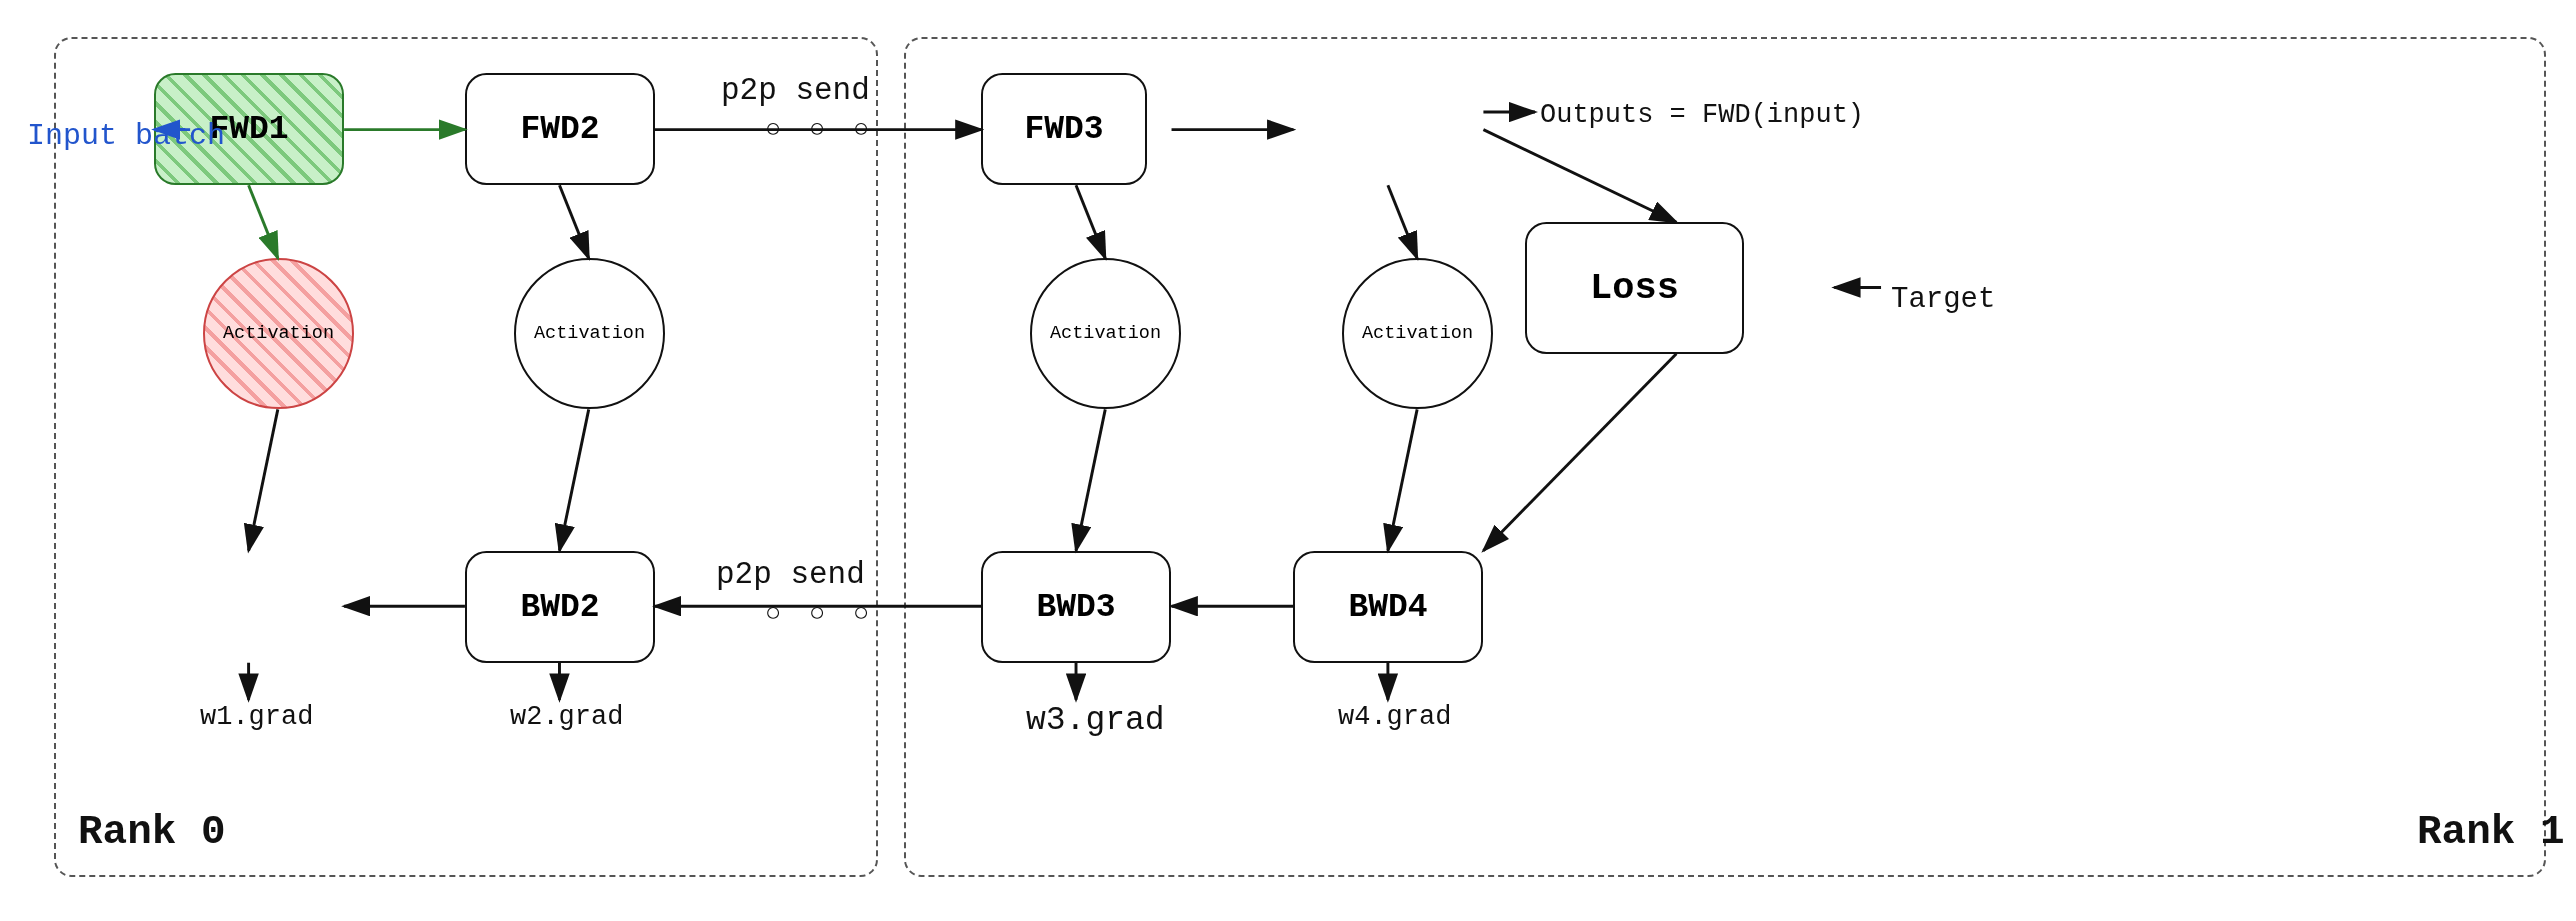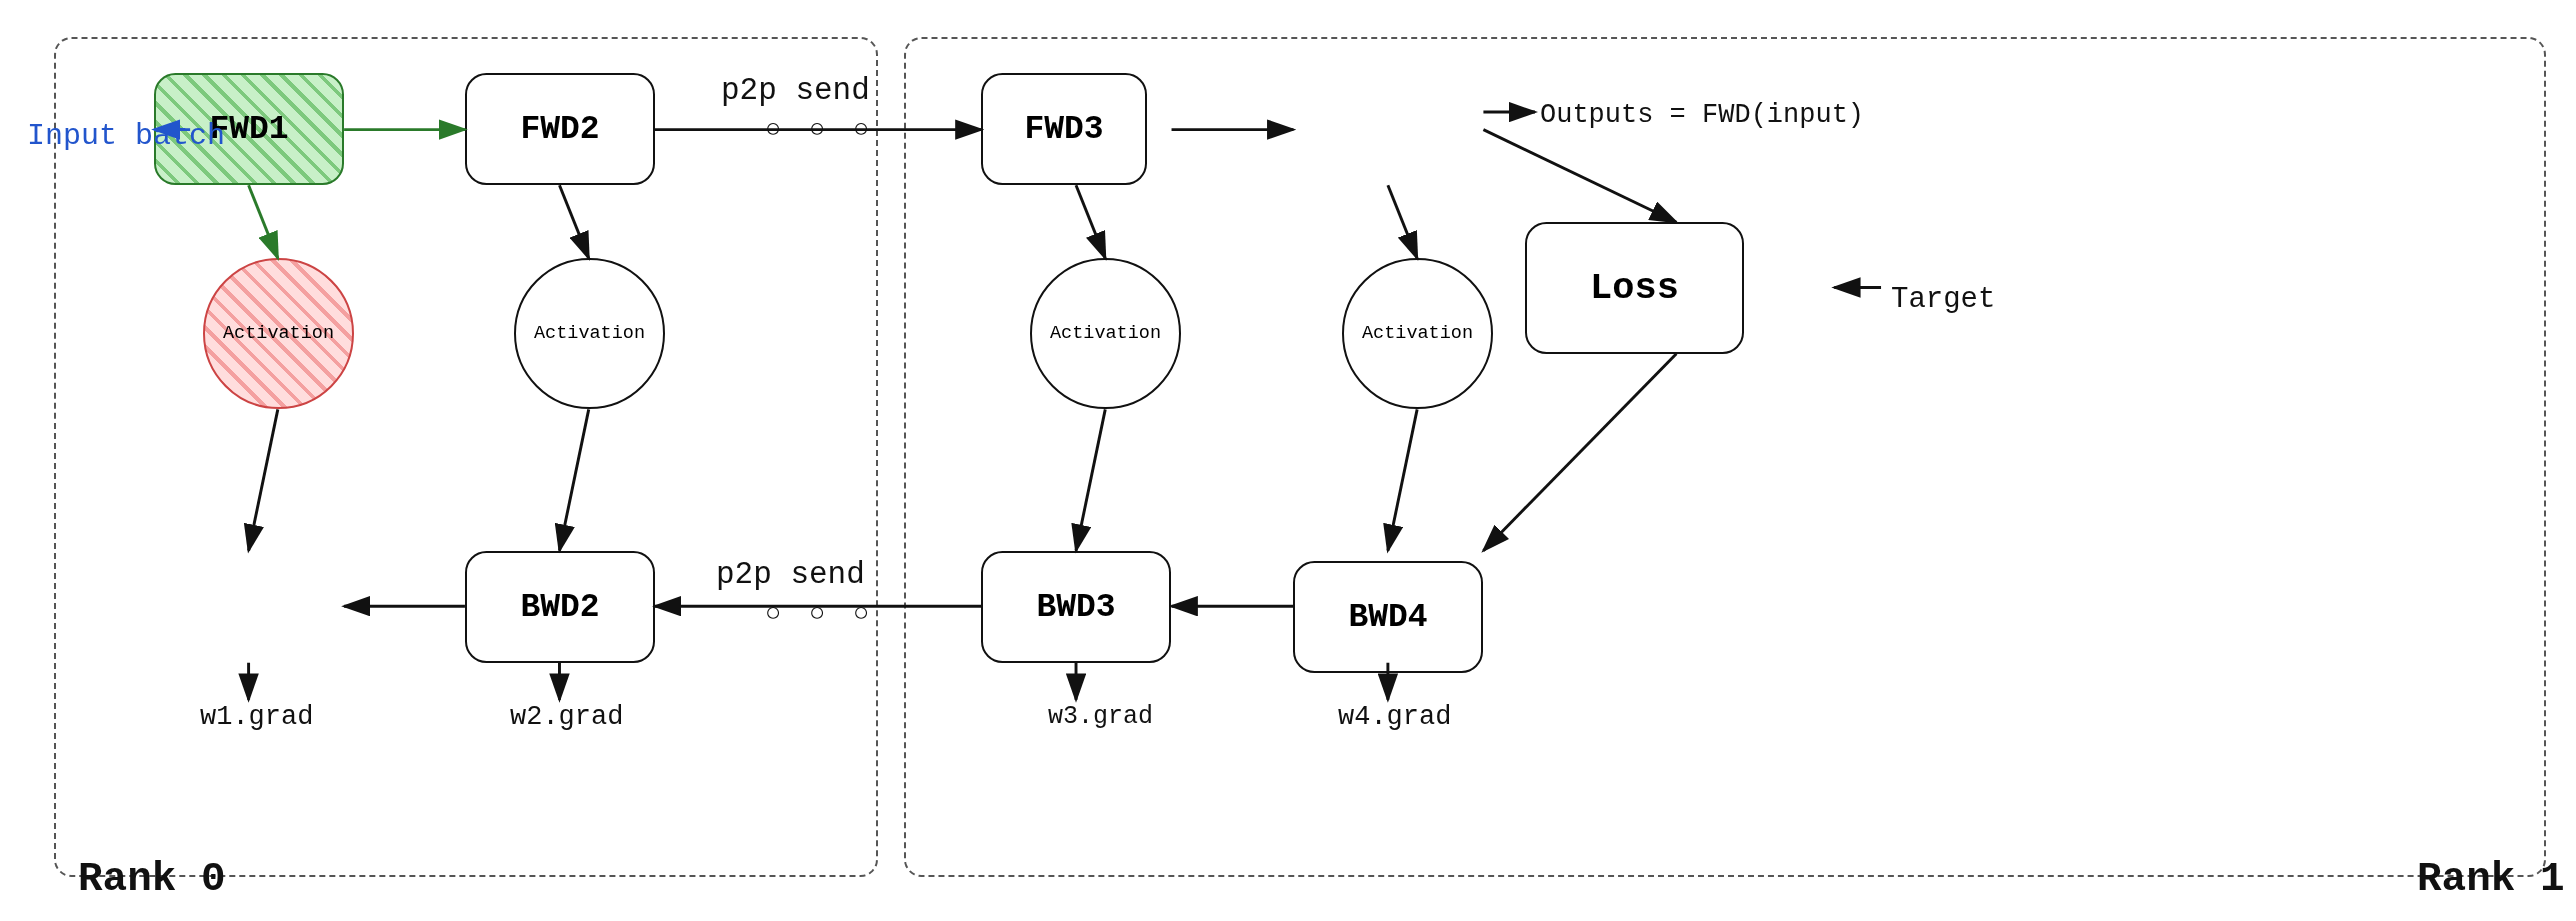--- a/index.html
+++ b/index.html
@@ -22,21 +22,20 @@
       position: absolute;
       border: 2.4px dashed #555;
       border-radius: 17.5px;
     }
     .rank-label {
       position: absolute;
       font-size: 41px;
       font-weight: bold;
       font-family: 'Courier New', monospace;
       color: #111;
-      margin-top: 47px;
     }
     
     .node-box {
       position: absolute;
       border: 2.9px solid #111;
       border-radius: 21.4px;
       background: #fff;
       display: flex;
       align-items: center;
       justify-content: center;
@@ -152,21 +151,21 @@
 
 
   <div class="node-box" style="left:465px; top:551px; width:190px; height:112px;">
     <span>BWD2</span>
   </div>
 
   <div class="node-box" style="left:981px; top:551px; width:190px; height:112px;">
     <span>BWD3</span>
   </div>
 
-  <div class="node-box" style="left:1293px; top:551px; width:190px; height:112px;margin-top:10px;">
+  <div class="node-box" style="left:1293px; top:551px; width:190px; height:112px;">
     <span>BWD4</span>
   </div>
 
   <div class="loss-box" style="left:1525px; top:222px; width:219px; height:132px;">
     <span>Loss</span>
   </div>
 
   <span class="label-text blue" style="left:27px; top:119px;">Input batch</span>
 
   <span class="label-text" style="left:721px; top:73px; font-size:31px;">p2p send</span>
@@ -178,21 +177,21 @@
   <span class="label-text" style="left:765px; top:599px; font-size:27px; letter-spacing:5.8px;">○  ○  ○</span>
 
   <span class="label-text" style="left:1540px; top:100px; font-size:27px;">Outputs = FWD(input)</span>
 
   <span class="label-text" style="left:1891px; top:283px; font-size:29px;">Target</span>
 
   <span class="label-text" style="left:200px; top:702px; font-size:27px;">w1.grad</span>
 
   <span class="label-text" style="left:510px; top:702px; font-size:27px;">w2.grad</span>
 
-  <span class="label-text" style="left:1048px; top:702px; font-size:25px;">w3.grad</span>
+  <span class="label-text" style="left:1026px; top:702px; font-size:33px;">w3.grad</span>
 
   <span class="label-text" style="left:1338px; top:702px; font-size:27px;">w4.grad</span>
 
   <svg class="arrows-svg" viewBox="0 0 2643 945" width="2576" height="921">
     <defs>
       <marker id="arrowBlack" markerWidth="10" markerHeight="7" refX="9" refY="3.5" orient="auto">
         <polygon points="0 0, 10 3.5, 0 7" fill="#111"></polygon>
       </marker>
       <marker id="arrowBlue" markerWidth="10" markerHeight="7" refX="9" refY="3.5" orient="auto">
         <polygon points="0 0, 10 3.5, 0 7" fill="#2255cc"></polygon>

